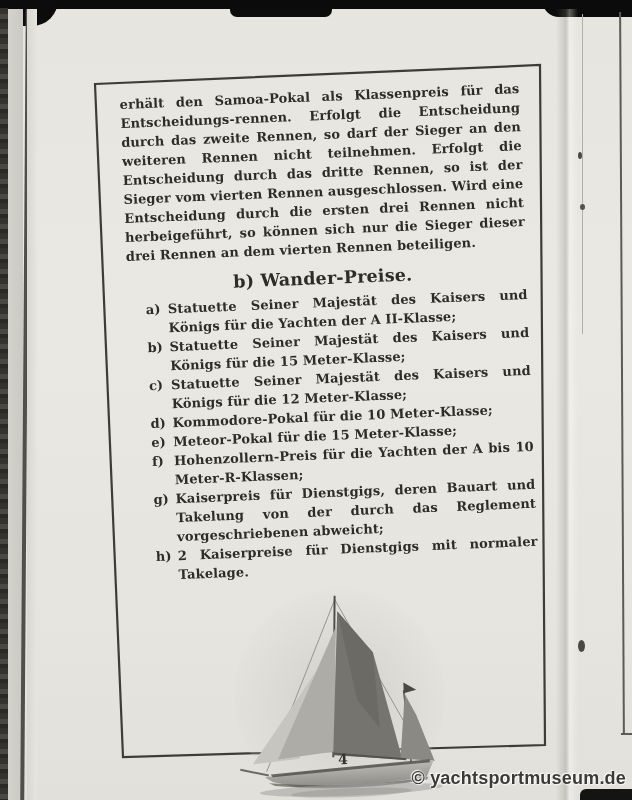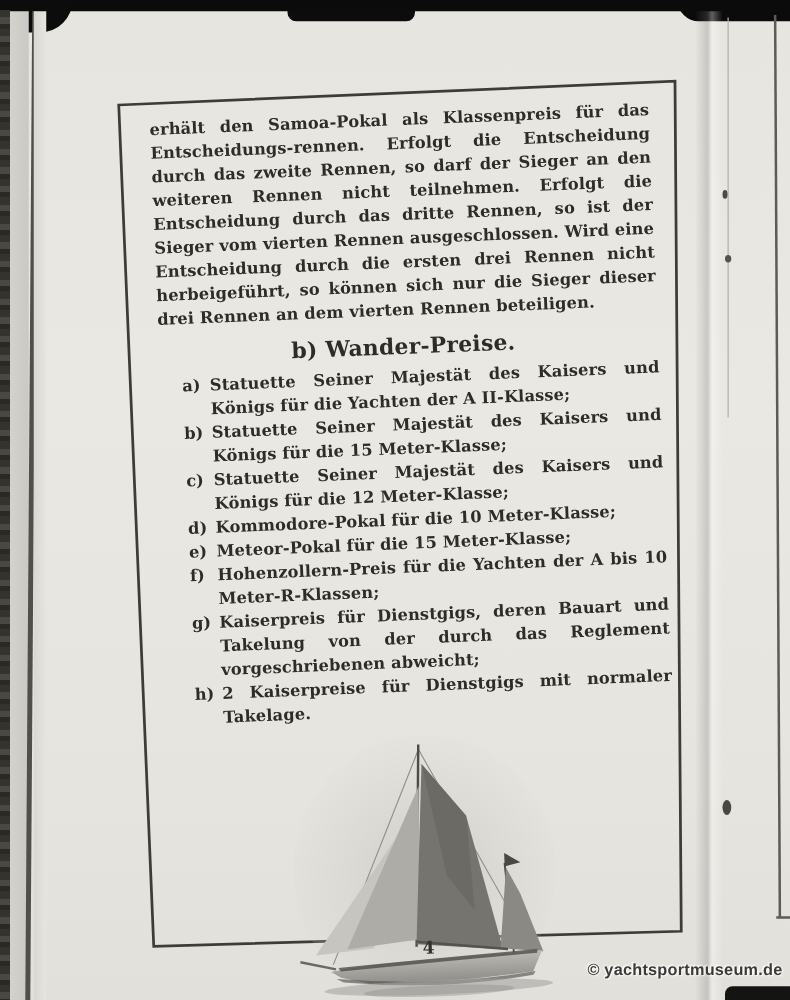--- a/index.html
+++ b/index.html
@@ -40,21 +40,21 @@
         text-align:justify;letter-spacing:.1px;}
   .heading{margin:10px 0 0 0;text-align:center;font-size:17.5px;font-weight:700;letter-spacing:.2px;}
   ol.prizes{list-style:none;margin:5px 14px 0 40px;padding:0;font-size:13px;line-height:19px;font-weight:700;}
   ol.prizes li{display:flex;}
   ol.prizes .lbl{width:22px;flex:0 0 22px;}
   ol.prizes .txt{flex:1;text-align:justify;letter-spacing:.1px;}
   .illustration{margin-top:6px;text-align:center;}
 
   .page-number{left:338px;top:751px;font-size:14px;font-weight:700;color:#343230;transform:rotate(-2deg);}
   .watermark{right:6px;top:768px;font-family:"Liberation Sans",sans-serif;font-weight:bold;
-             font-size:13px;letter-spacing:.2px;color:#3b3a37;
+             font-size:18px;letter-spacing:.2px;color:#3b3a37;
              text-shadow:-1px -1px 1px rgba(255,255,255,.95),1px 1px 1px rgba(255,255,255,.7),0 0 3px rgba(250,250,248,.9);}
 </style>
 </head>
 <body>
 
 <div class="photo">
 
   <div class="abs top-bar"></div>
   <div class="abs top-left-black"></div>
   <div class="abs top-bump"></div>

